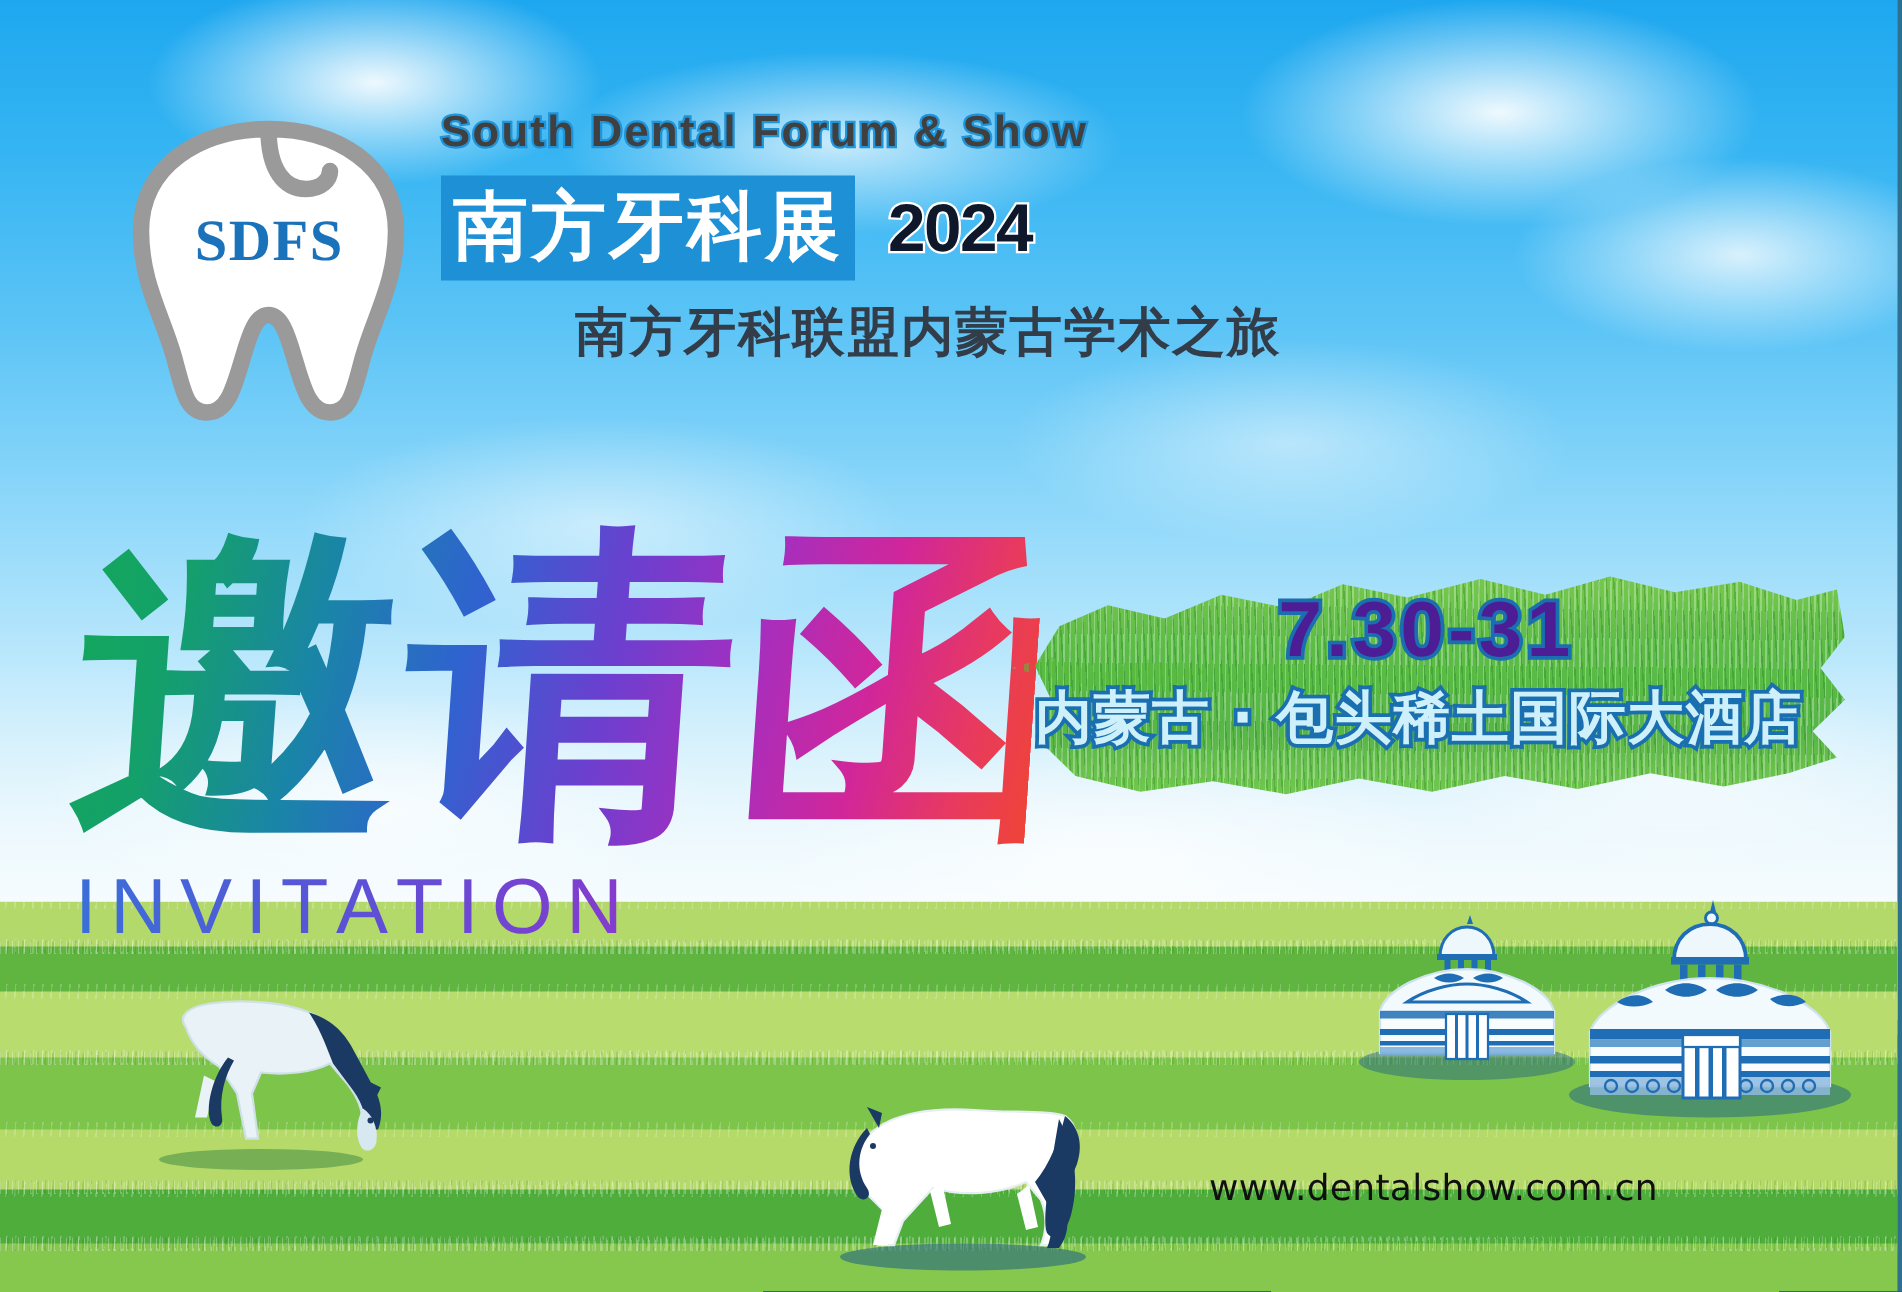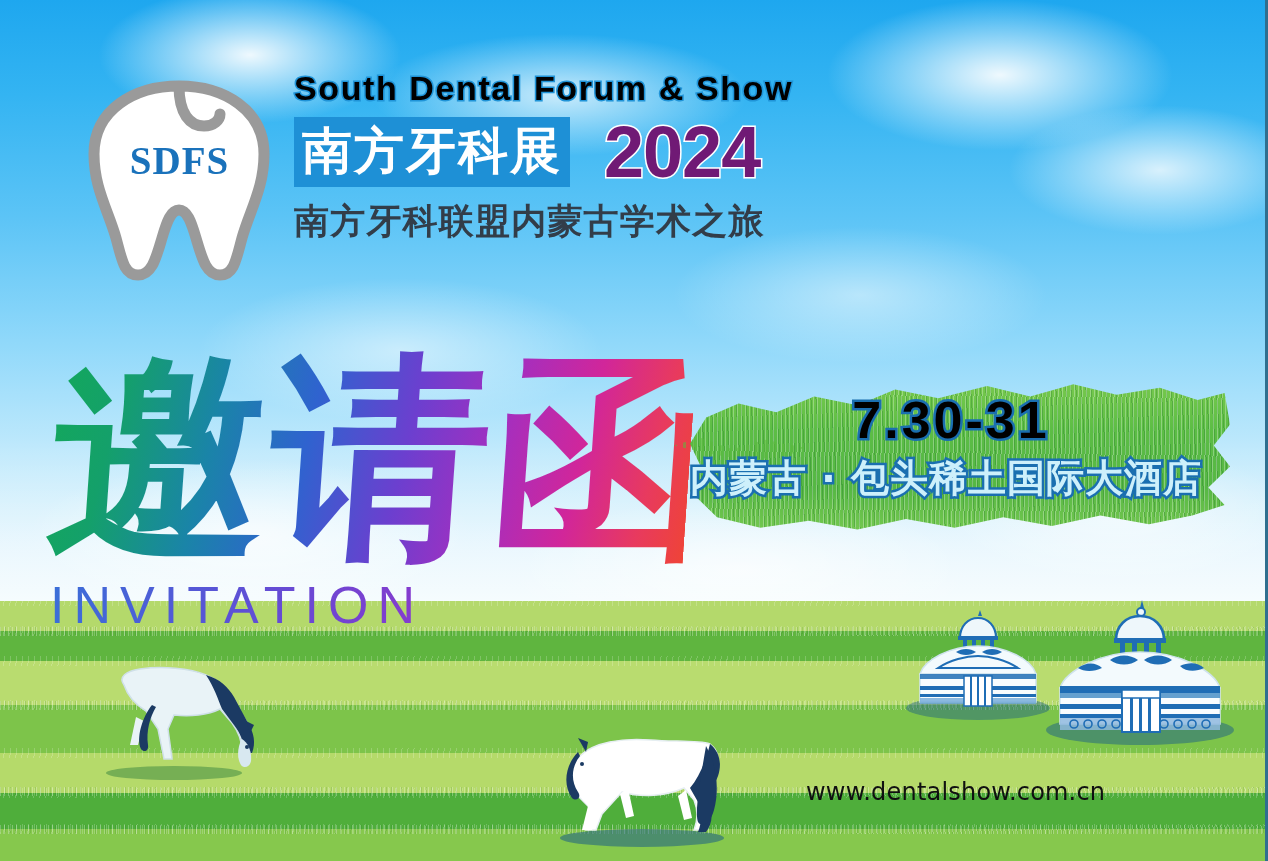--- a/index.html
+++ b/index.html
@@ -60,44 +60,45 @@
   .logo{ position:absolute; left:72px; top:70px; width:215px; height:215px; }
   .logo .sdfs{
     position:absolute; left:0; right:0; top:68px; text-align:center;
     font-family:"Liberation Serif","DejaVu Serif",serif;
     font-weight:700; font-size:39px; letter-spacing:1px; color:#1a72bb;
   }
 
   
   .header{ position:absolute; left:294px; top:66px; width:560px; }
   .h-line1{
-    font-size:34px; font-weight:800; letter-spacing:1.6px;
-    color:#000000;
+    font-size:29px; font-weight:800; letter-spacing:1.6px;
+    color:#404040;
     -webkit-text-stroke:3px #2094d8;
     paint-order:stroke fill;
     line-height:44px;
     white-space:nowrap;
   }
-  .h-row2{ display:flex; align-items:flex-end; margin-top:3px; height:74px;gap:28px; }
+  .h-row2{ display:flex; align-items:flex-end; margin-top:3px; height:74px; }
   .h-cn{
     background:#1e90d6; color:#ffffff;
     font-size:50px; font-weight:800; letter-spacing:2px;
     padding:4px 8px 6px 8px; line-height:60px;
     font-family:"DejaVu Sans","Liberation Sans",sans-serif;
   }
   .h-year{
-    font-size:72px; font-weight:800; letter-spacing:-1px;
-    color:#701a75; -webkit-text-stroke:3px #ffffff; paint-order:stroke fill;
-    line-height:66px; margin-left:6px; margin-bottom:2px;
+    font-size:45px; font-weight:800; letter-spacing:-1px;
+    color:#0f172a; -webkit-text-stroke:3px #ffffff; paint-order:stroke fill;
+    line-height:66px; margin-left:22px; margin-bottom:2px;
   }
   .h-line3{
     margin-top:14px;
     font-size:35px; font-weight:800; letter-spacing:1.2px; color:#323d49;
     line-height:42px; white-space:nowrap;
-    font-family:Liberation Serif, serif;
+    font-family:Liberation Sans, sans-serif;
+    text-align:right;
   }
   .h-line4{
     margin-top:5px;
     font-size:22px; font-weight:600; color:#263447; letter-spacing:.2px;
     line-height:27px; white-space:nowrap;
   }
 
   
   .callig{ position:absolute; left:50px; top:345px; width:640px; height:300px; }
   .callig .cn{
@@ -139,21 +140,21 @@
     opacity:.95;
   }
   .brush-wisp{
     position:absolute; left:-16px; top:40%; width:130px; height:26px;
     background:repeating-linear-gradient(90deg, rgba(90,185,60,.55) 0 3px, rgba(0,0,0,0) 3px 9px);
     clip-path:polygon(0 40%,20% 10%,45% 55%,70% 18%,100% 48%,88% 80%,55% 95%,25% 70%);
   }
   .date{
     position:absolute; left:0; right:18px; top:26px; text-align:center;
     font-size:52px; font-weight:700; letter-spacing:3px;
-    color:#000000; -webkit-text-stroke:5px #1a6fb0; paint-order:stroke fill;
+    color:#4c1d95; -webkit-text-stroke:5px #1a6fb0; paint-order:stroke fill;
     line-height:58px;
   }
   .venue{
     position:absolute; left:0; right:0; top:90px; text-align:left;
     font-size:38px; font-weight:700; letter-spacing:1px;
     color:#cdf0fb; -webkit-text-stroke:5px #1a6fb0; paint-order:stroke fill;
     line-height:46px;
     font-family:"DejaVu Sans","Liberation Sans",sans-serif;
   }
 

